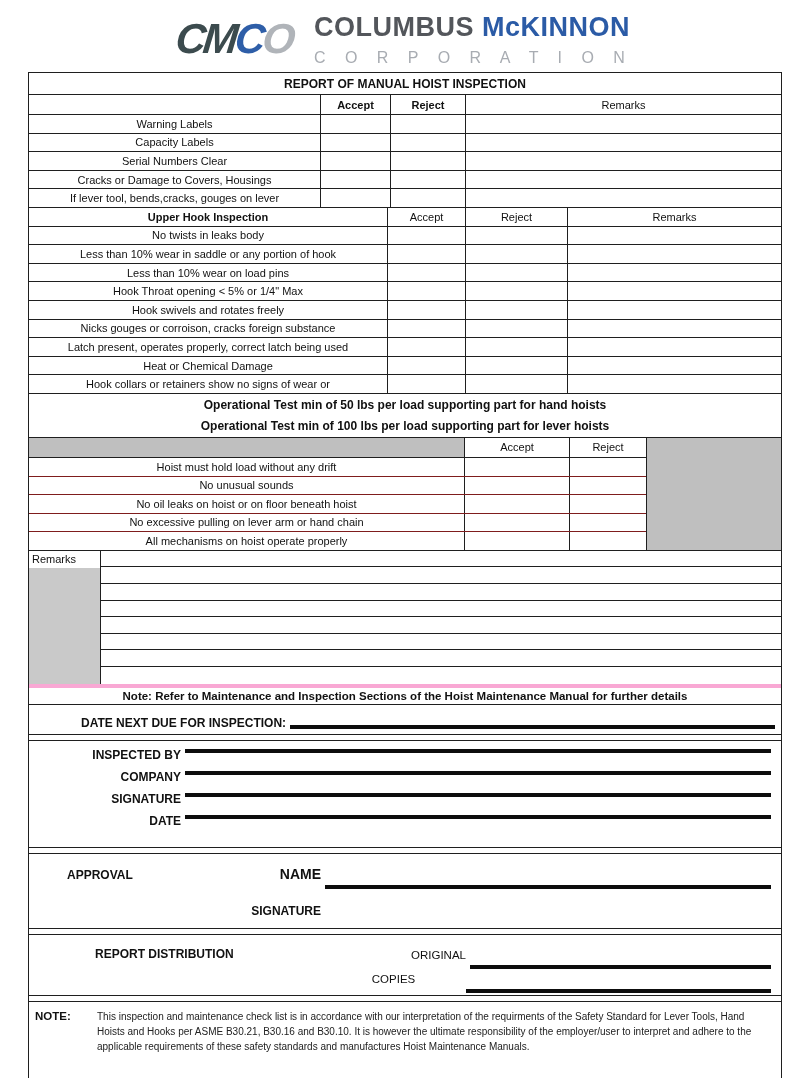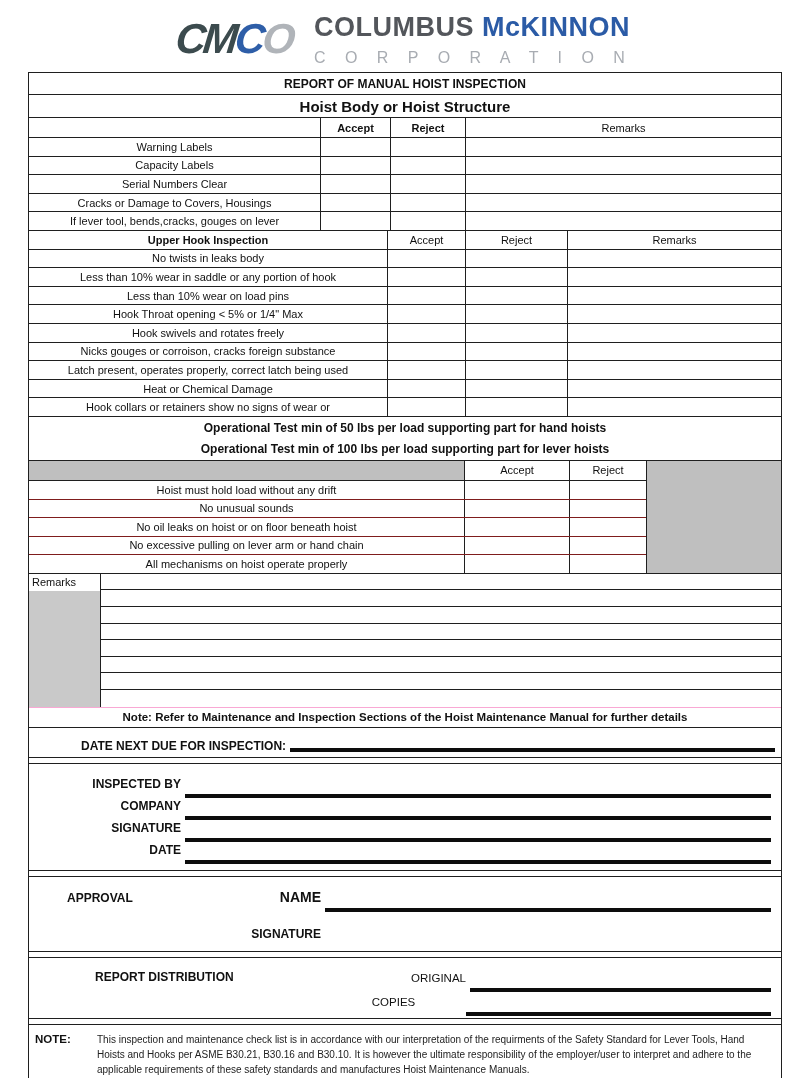--- a/index.html
+++ b/index.html
@@ -54,32 +54,32 @@
 
   
   .remarks-wrap { display:flex; height:133px; }
   .remarks-left { width:72px; border-right:1px solid #1f1f1f; display:flex; flex-direction:column; }
   .remarks-label { height:17px; font-size:11px; padding-left:3px; display:flex; align-items:center; }
   .remarks-grayfill { flex:1; background:#c9c9c9; }
   .remarks-lines { flex:1; display:flex; flex-direction:column; }
   .rline { height:16.6px; border-bottom:1px solid #1f1f1f; }
   .rline:last-child { border-bottom:none; }
 
-  .note-row { height:21px; border-top:1px solid #f9a8d4; border-bottom:1px solid #1f1f1f;
+  .note-row { height:21px; border-top:4px solid #f9a8d4; border-bottom:1px solid #1f1f1f;
               display:flex; align-items:center; justify-content:center; font-weight:bold; font-size:11.5px; }
 
   .datedue-row { height:29px; display:flex; align-items:flex-end; padding:0 6px 4px 52px; }
   .datedue-row .lbl { font-weight:bold; font-size:12px; line-height:14px; }
   .fline { flex:1; height:4px; background:#0d0d0d; margin-left:4px; }
   .datedue-row .fline { margin-bottom:1px; }
 
   .hr-dbl { height:7px; border-top:1px solid #1f1f1f; border-bottom:1px solid #1f1f1f; }
 
   .fields { padding:8px 8px 10px 0; }
-  .frow { display:flex; align-items:flex-end; height:19px; margin-bottom:3px; }
+  .frow { display:flex; align-items:flex-start; height:19px; margin-bottom:3px; }
   .frow .flabel { width:152px; text-align:right; font-weight:bold; font-size:12px; line-height:13px; }
   .frow .fline { margin-bottom:-7px; margin-right:2px; }
 
   .approval { padding:8px 8px 10px 0; }
   .arow { display:flex; align-items:flex-end; height:20px; }
   .approval-label { margin-left:38px; width:110px; font-weight:bold; font-size:12px; }
   .name-label { width:144px; text-align:right; font-weight:bold; font-size:14px; }
   .arow .fline { margin-bottom:-7px; margin-right:2px; }
   .sig-row { margin-top:16px; }
   .sig-label { width:292px; text-align:right; font-weight:bold; font-size:12px; }
@@ -107,21 +107,20 @@
       <span class="w-a">COLUMBUS</span>
       <span class="w-b">McKINNON</span>
     </div>
     <div class="w-c">C O R P O R A T I O N</div>
   </div>
 </div>
 
 <div class="doc">
 
   <div class="r-title">REPORT OF MANUAL HOIST INSPECTION</div>
-  <div class="r-subtitle">Hoist Body or Hoist Structure</div>
 
   <div class="grid s1 hrow">
     <div class="cell"></div>
     <div class="cell b">Accept</div>
     <div class="cell b">Reject</div>
     <div class="cell last">Remarks</div>
   </div>
 
   <div class="grid s1 drow">
     <div class="cell">Warning Labels</div>

